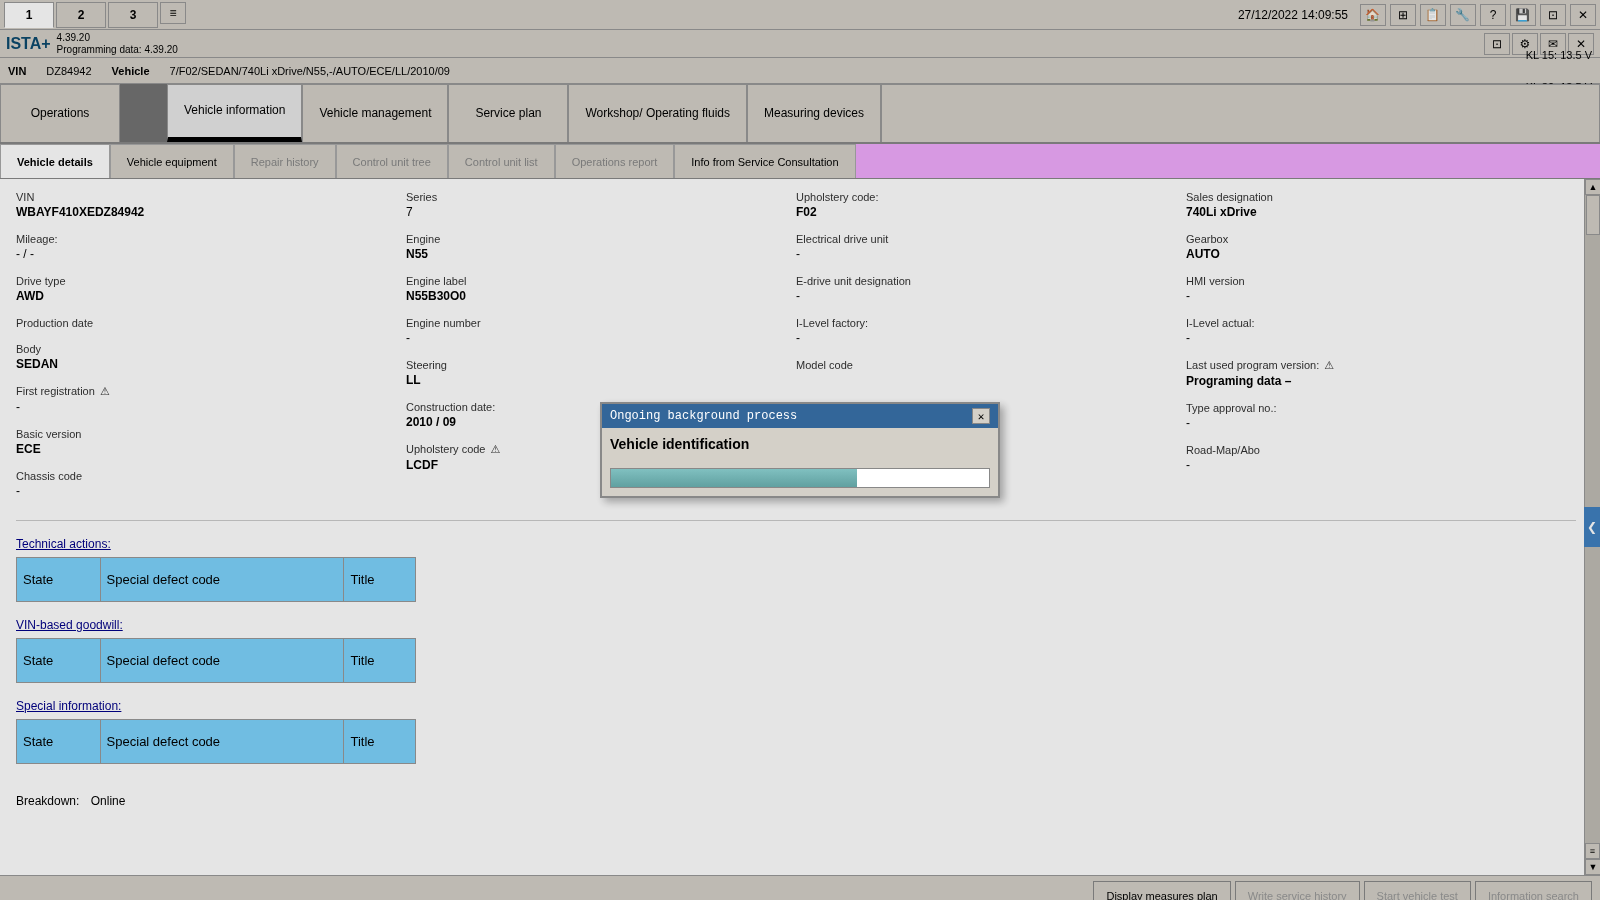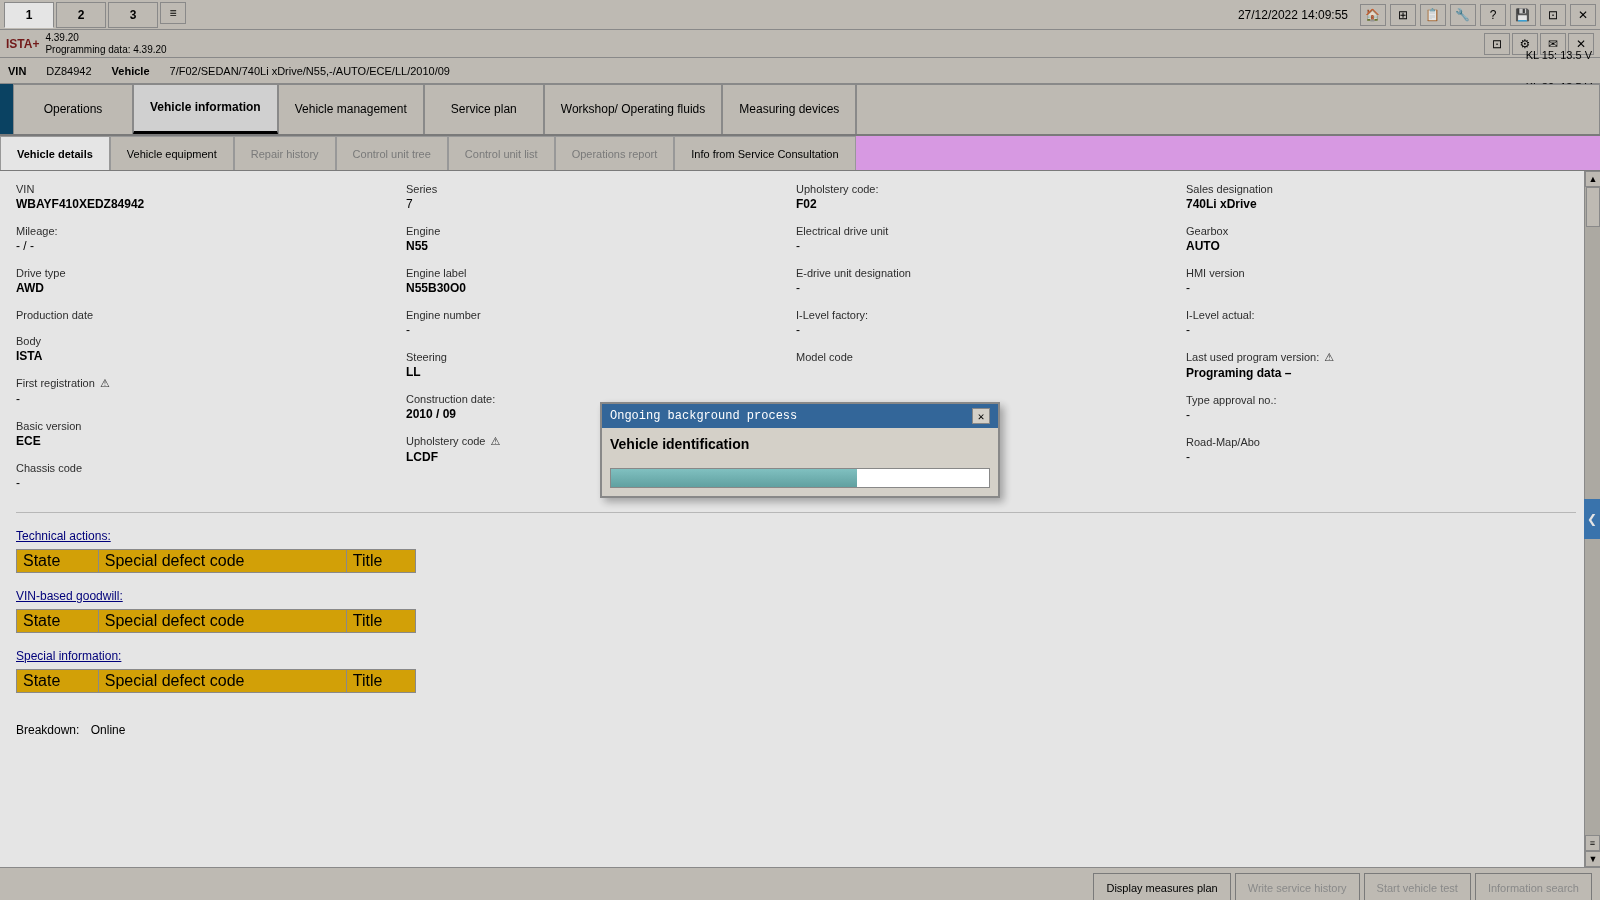--- a/index.html
+++ b/index.html
@@ -24,43 +24,43 @@
       display: flex; align-items: center; justify-content: center; cursor: pointer; font-size: 12px;
     }
 
     
     .app-header {
       background: #d4d0c8; border-bottom: 1px solid #999;
       display: flex; align-items: center; justify-content: space-between;
       height: 28px; padding: 0 6px;
     }
     .app-title { display: flex; align-items: center; gap: 6px; }
-    .app-name { font-size: 12px; font-weight: bold; color: #7f1d1d; }
+    .app-name { font-size: 16px; font-weight: bold; color: #0c4a6e; }
     .app-header-icons { display: flex; gap: 2px; }
 
     
     .vin-bar {
       background: #d4d0c8; border-bottom: 1px solid #999;
       display: flex; align-items: center; padding: 2px 8px;
       height: 26px; gap: 20px; font-size: 11px;
     }
     .vin-bar .kl-info { margin-left: auto; display: flex; gap: 20px; flex-direction: column; }
 
     
     .nav-tabs {
-      display: flex; height: 52px; background: #0c4a6e; border-bottom: 2px solid #888; padding-left: 13px;
+      display: flex; height: 60px; background: #737373; border-bottom: 2px solid #888;
     }
     .nav-tab {
       padding: 4px 16px; display: flex; align-items: center; justify-content: center;
       cursor: pointer; border: 1px solid #999; border-bottom: none;
       background: #d4d0c8; font-size: 12px; font-weight: normal; min-width: 120px;
       text-align: center; line-height: 1.3;
     }
     .nav-tab.active {
-      background: #e8e8e8; border-bottom: 3px solid #000000; font-weight: bold; z-index: 1;
+      background: #e8e8e8; border-bottom: 5px solid #000000; font-weight: normal; z-index: 1; margin-left: 47px;
     }
 
     
     .sub-tabs {
       display: flex; height: 35px; background: #f0abfc; border-bottom: 1px solid #888;
     }
     .sub-tab {
       padding: 4px 16px; display: flex; align-items: center; justify-content: center;
       cursor: pointer; border: 1px solid #aaa; border-bottom: none;
       background: #d4d0c8; font-size: 11px; min-width: 100px; text-align: center;
@@ -76,22 +76,22 @@
     .info-col { flex: 1; padding-right: 20px; }
     .info-row { margin-bottom: 14px; }
     .info-label { font-size: 11px; color: #333; margin-bottom: 2px; }
     .info-value { font-size: 12px; font-weight: bold; }
     .info-value.normal { font-weight: normal; }
 
     
     .section-title { font-size: 12px; text-decoration: underline; margin: 16px 0 6px; color: #000088; cursor: pointer; }
     .data-table { width: 400px; border-collapse: collapse; margin-bottom: 4px; }
     .data-table th {
-      background: #eab308; border: 1px solid #999; padding: 2px 6px;
-      font-size: 16px; text-align: left; font-weight: normal;
+      background: #7dd3fc; border: 1px solid #999; padding: 14px 6px;
+      font-size: 13px; text-align: left; font-weight: normal;
     }
 
     
     .bottom-toolbar {
       display: flex; align-items: center; justify-content: flex-end;
       height: 40px; background: #d4d0c8; border-top: 1px solid #999; padding: 16px 8px; gap: 4px;
     }
     .toolbar-btn {
       height: 30px; padding: 0 12px; background: #d4d0c8; border: 1px solid #888;
       font-size: 11px; cursor: pointer; white-space: nowrap;
@@ -239,21 +239,21 @@
         </div>
         <div class="info-row">
           <div class="info-label">Drive type</div>
           <div class="info-value">AWD</div>
         </div>
         <div class="info-row">
           <div class="info-label">Production date</div>
         </div>
         <div class="info-row">
           <div class="info-label">Body</div>
-          <div class="info-value">ISTA</div>
+          <div class="info-value">SEDAN</div>
         </div>
         <div class="info-row">
           <div class="info-label">
             <span>First registration</span>
             <span class="warn-icon">⚠</span>
           </div>
           <div class="info-value normal">-</div>
         </div>
         <div class="info-row">
           <div class="info-label">Basic version</div>

